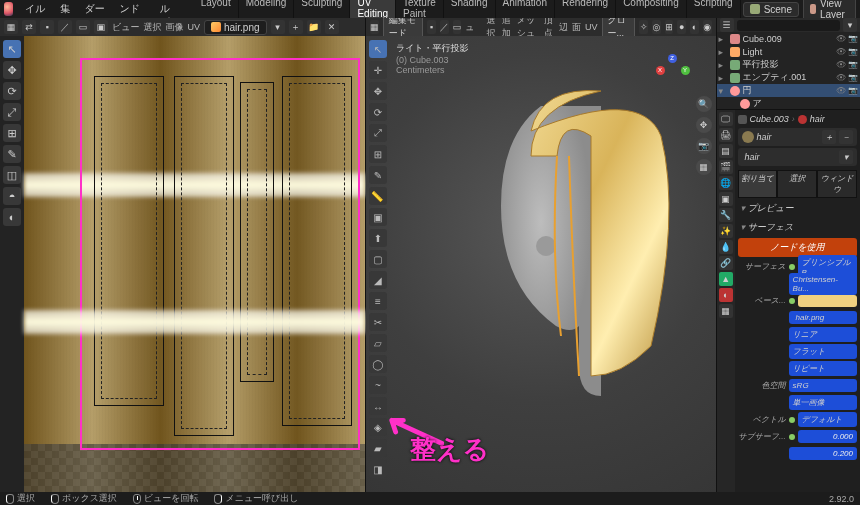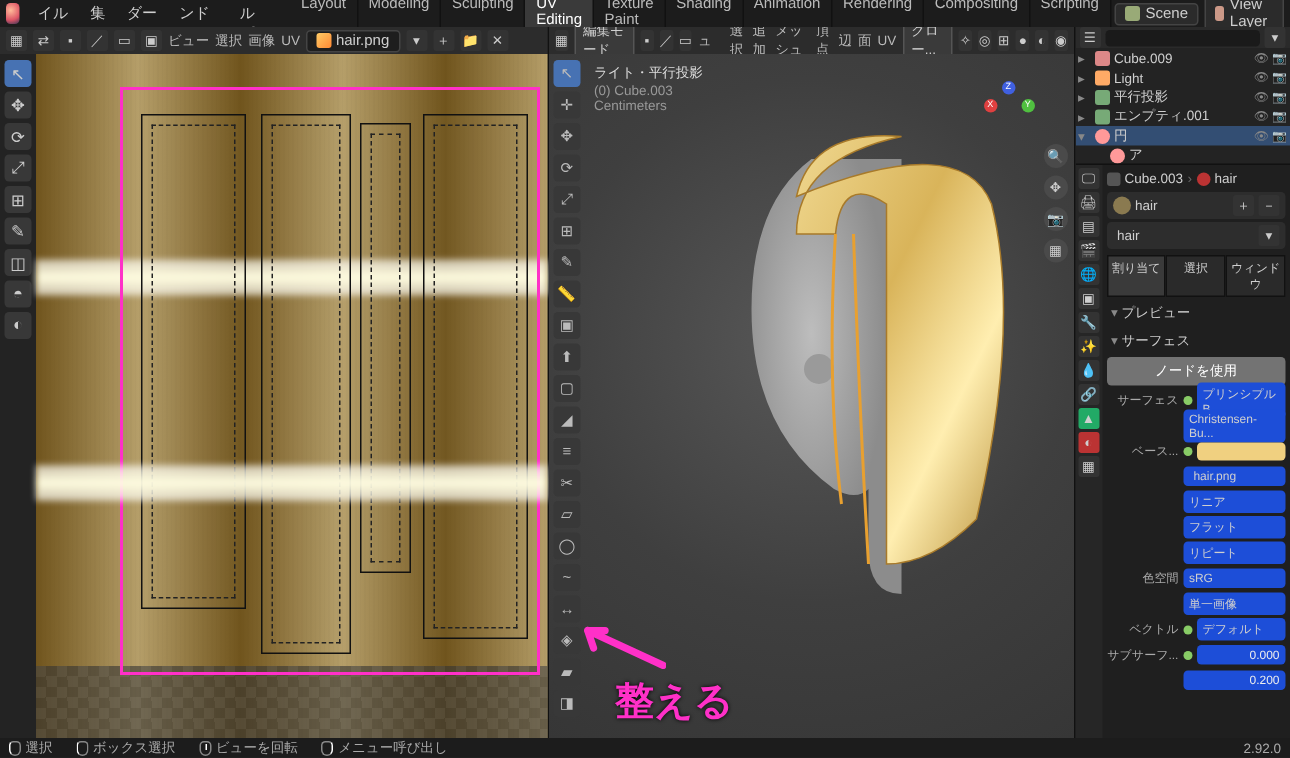--- a/index.html
+++ b/index.html
@@ -100,31 +100,31 @@
   .outrow .oi.circ { background: #f99; border-radius: 50%; }
   .outrow .grow { flex: 1; }
   .eyes { display: flex; gap: 2px; }
   .eyes span { font-size: 8px; color: #888; }
 
   
   .props { flex: 1; display: flex; background: #1f1f1f; overflow: hidden; }
   .proptabs { width: 18px; background: #262626; display: flex; flex-direction: column; gap: 2px; padding: 2px; }
   .proptabs .pt { width: 14px; height: 14px; background: #333; border-radius: 2px; display:flex; align-items:center; justify-content:center; font-size:9px; }
   .proptabs .pt.active { background: #b33; }
-  .propbody { flex: 1; padding: 2px 3px; display: flex; flex-direction: column; gap: 2px; font-size: 9px; overflow: hidden; }
+  .propbody { flex: 1; padding: 2px 3px; display: flex; flex-direction: column; gap: 2px; font-size: 9px; overflow: hidden; font-style: italic; }
   .crumb { display: flex; align-items: center; gap: 3px; height: 14px; }
   .crumb .ci { width: 9px; height: 9px; background: #555; border-radius: 2px; }
   .slot { background: #2d2d2d; border-radius: 3px; padding: 2px 4px; display: flex; align-items: center; gap: 3px; }
   .slot .sw { width: 12px; height: 12px; border-radius: 6px; background: #8a7a50; }
   .tabs3 { display: flex; gap: 0; margin-top: 2px; }
   .tabs3 span { flex: 1; text-align: center; background: #2a2a2a; padding: 2px 0; font-size: 8px; border: 1px solid #111; }
   .tabs3 span.on { background: #3a3a3a; }
   .sectionhdr { padding: 2px 3px; color: #ccc; }
   .sectionhdr::before { content: "▾ "; color: #888; }
-  .nodebtn { background: #737373; text-align: center; padding: 3px 0; border-radius: 3px; color: #fff; font-size: 9px; }
+  .nodebtn { background: #c2410c; text-align: center; padding: 3px 0; border-radius: 3px; color: #fff; font-size: 9px; }
   .proprow { display: flex; align-items: center; gap: 3px; height: 15px; }
   .proprow .lbl { width: 48px; text-align: right; color: #aaa; font-size: 8px; }
   .proprow .val { flex: 1; background: #1d4ed8; border-radius: 3px; padding: 2px 4px; font-size: 8px; display: flex; align-items: center; gap: 3px; }
   .proprow .val.num { justify-content: flex-end; color: #eee; }
   .proprow .dot { width: 6px; height: 6px; border-radius: 50%; background: #8c6; }
   .proprow .colorsw { flex:1; height: 12px; background: #f0d080; border-radius: 3px; }
 
   
   .statusbar { height: 13px; background: #1c1c1c; display: flex; align-items: center; padding: 0 6px; gap: 16px; font-size: 9px; color: #aaa; }
   .statusbar .grow { flex: 1; }
@@ -297,21 +297,21 @@
         <path d="M140 15 Q80 10 70 55 Q180 10 200 60 Q220 140 190 270 Q160 300 130 300 L130 60 Q100 40 96 80 L70 80 Q70 30 140 15 Z" fill="url(#hairg)" stroke="#a87a2a" stroke-width="1"></path>
         <path d="M96 80 Q90 180 100 260" stroke="#e8a030" stroke-width="2" fill="none"></path>
         <path d="M108 80 Q112 200 118 300" stroke="#e8a030" stroke-width="2" fill="none"></path>
       </svg>
 
       <div class="arrow" style="left:20px; top:380px;">
         <svg viewBox="0 0 60 30">
             <path d="M58 28 L6 4 M6 4 L18 4 M6 4 L10 16" stroke="#ff30c8" stroke-width="5" fill="none" stroke-linecap="round"></path>
           </svg>
       </div>
-      <div class="bigtext" style="left:44px; top:414px;">整える</div>
+      <div class="bigtext" style="left:44px; top:396px;">整える</div>
     </div>
   </div>
 
   <div class="rightcol">
 
     <div class="outliner">
       <div class="outhdr">
         <span class="iconbtn">☰</span>
         <div class="srch"></div>
         <span class="iconbtn">▾</span>

